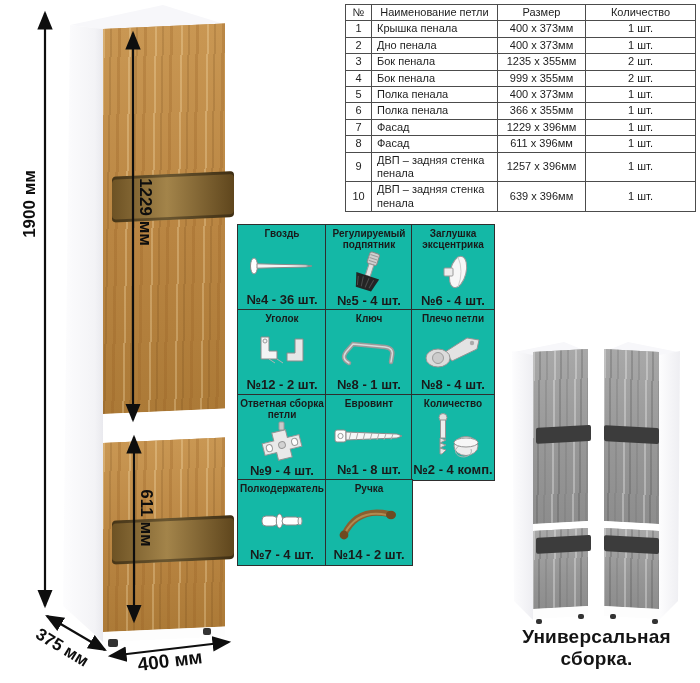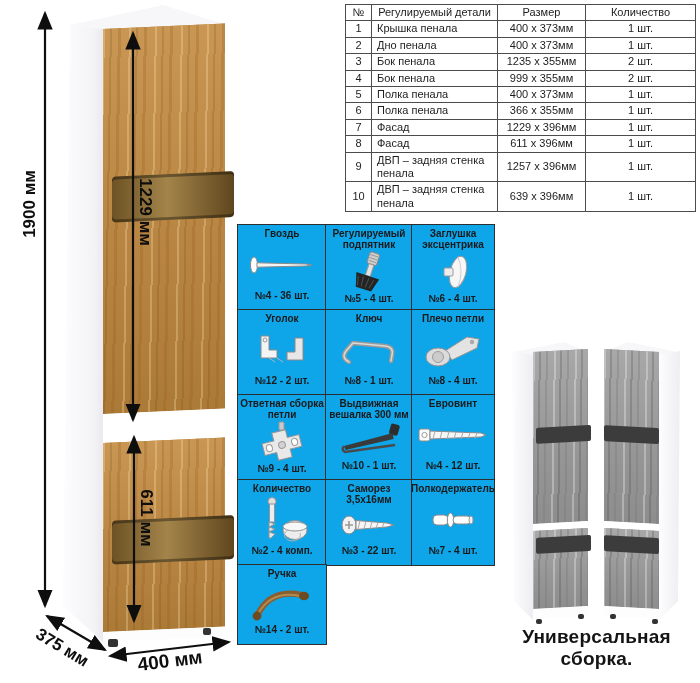--- a/index.html
+++ b/index.html
@@ -43,25 +43,25 @@
 
   
   table.parts{border-collapse:collapse;table-layout:fixed;background:#fff;}
   table.parts td,table.parts th{
     border:1.5px solid #4c4c4c;font-size:11px;font-weight:normal;
     padding:1px 3px;line-height:1.22;color:#1d1d1d;text-align:center;vertical-align:middle;}
   table.parts td.nm{text-align:left;padding-left:5px;}
 
   
   .hw-grid{display:grid;grid-template-columns:88px 86px 82px;grid-template-rows:85px 85px 85px 85px 79px;}
-  .hw-cell{border:1.5px solid #2e2e2e;background:#0ea5e9;display:flex;flex-direction:column;
+  .hw-cell{border:1.5px solid #2e2e2e;background:#14b8a6;display:flex;flex-direction:column;
            align-items:center;margin:-0.75px;overflow:hidden;}
   .hw-title{font-size:10px;font-weight:bold;text-align:center;line-height:1.12;padding:3px 1px 0;}
   .hw-art{flex:1;display:flex;align-items:center;justify-content:center;width:100%;}
-  .hw-count{font-size:10px;font-weight:bold;padding-bottom:9px;white-space:nowrap;}
+  .hw-count{font-size:13px;font-weight:bold;padding-bottom:3px;white-space:nowrap;}
 
   
   .mini-face{position:absolute;}
   .mini-face > div{position:absolute;left:0;width:100%;}
   .mini-side{position:absolute;background:linear-gradient(90deg,#fdfdfe,#eeeef2);}
   .mini-handle{position:absolute;width:4px;height:16px;border-radius:2px;background:#3c3c3c;}
   .caption{position:absolute;font-weight:bold;font-size:19px;color:#141414;text-align:center;letter-spacing:.2px;}
 
   svg{display:block;}
 </style>
@@ -113,21 +113,21 @@
   <table class="parts abs" style="left:345px;top:4px;width:350px;">
     <colgroup>
         <col style="width:26px">
         <col style="width:126px">
         <col style="width:88px">
         <col style="width:110px">
       </colgroup>
     <tbody>
         <tr>
       <th>№</th>
-      <th>Регулируемый детали</th>
+      <th>Наименование петли</th>
       <th>Размер</th>
       <th>Количество</th>
     </tr>
     <tr>
       <td>1</td>
           <td class="nm">Крышка пенала</td>
       <td>400 х 373мм</td>
           <td>1 шт.</td>
     </tr>
     <tr>
@@ -275,72 +275,49 @@
             <ellipse cx="19" cy="24" rx="3" ry="3.6" fill="#fff" stroke="#9a9a9a"></ellipse>
             <ellipse cx="45" cy="24" rx="3" ry="3.6" fill="#fff" stroke="#9a9a9a"></ellipse>
             <circle cx="32" cy="24" r="3.4" fill="#d2d2d2" stroke="#9a9a9a"></circle>
           </g>
           <rect x="29" y="1" width="5" height="8" rx="1" fill="#c9c9c9" stroke="#9a9a9a"></rect>
         </svg>
       </div>
       <div class="hw-count">№9 - 4 шт.</div>
     </div>
 
-    <div class="hw-cell">
-      <div class="hw-title">Выдвижная вешалка 300 мм</div>
-      <div class="hw-art">
-        <svg width="66" height="36" viewBox="0 0 66 36">
-          <rect x="54" y="2" width="9" height="11" rx="2" fill="#2d2d2d" transform="rotate(16 58 7)"></rect>
-          <path d="M57 11 L8 24 l1.5 4 48 -11 Z" fill="#3a3a3a"></path>
-          <path d="M8 24 q-3 4 1 6 l50 -7" fill="none" stroke="#4a4a4a" stroke-width="2.4"></path>
-        </svg>
-      </div>
-      <div class="hw-count">№10 - 1 шт.</div>
-    </div>
 
     <div class="hw-cell">
       <div class="hw-title">Евровинт</div>
       <div class="hw-art">
         <svg width="72" height="30" viewBox="0 0 72 30">
           <rect x="2" y="9" width="11" height="12" rx="2" fill="#fdfdfd" stroke="#8a8a8a"></rect>
           <circle cx="7.5" cy="15" r="2.6" fill="none" stroke="#9a9a9a"></circle>
           <path d="M13 11 L64 13 69 15 64 17 13 19 Z" fill="#f6f6f6" stroke="#8a8a8a"></path>
           <path d="M18 11 l-2 8 M25 11.3 l-2 7.7 M32 11.6 l-2 7.4 M39 12 l-2 7 M46 12.3 l-2 6.7 M53 12.6 l-2 6.2 M60 13 l-2 5.6" stroke="#aaa"></path>
         </svg>
       </div>
-      <div class="hw-count">№4 - 12 шт.</div>
+      <div class="hw-count">№1 - 8 шт.</div>
     </div>
 
     <div class="hw-cell">
       <div class="hw-title">Количество</div>
       <div class="hw-art">
         <svg width="60" height="46" viewBox="0 0 60 46">
           <circle cx="20" cy="4.5" r="4" fill="#e0e0e0" stroke="#949494"></circle>
           <rect x="17.5" y="7" width="5" height="18" fill="#ededed" stroke="#949494"></rect>
           <path d="M17 25 l6 2 -6 3 6 2 -6 3 6 2 -4 4 h-2 Z" fill="#e5e5e5" stroke="#949494"></path>
           <ellipse cx="43" cy="33" rx="12" ry="9.5" fill="#ededed" stroke="#949494"></ellipse>
           <ellipse cx="43" cy="29.5" rx="12" ry="4.5" fill="#f7f7f7" stroke="#949494"></ellipse>
           <path d="M36 33 a8 6 0 1 0 12 3" fill="none" stroke="#b0b0b0"></path>
         </svg>
       </div>
       <div class="hw-count">№2 - 4 комп.</div>
     </div>
 
-    <div class="hw-cell">
-      <div class="hw-title">Саморез 3,5х16мм</div>
-      <div class="hw-art">
-        <svg width="60" height="34" viewBox="0 0 60 34">
-          <ellipse cx="10" cy="17" rx="7" ry="9" fill="#f2f2f2" stroke="#8a8a8a"></ellipse>
-          <path d="M6 17 h8 M10 13 v8" stroke="#9a9a9a" stroke-width="1.6"></path>
-          <path d="M17 12.5 L48 15 55 17 48 19 17 21.5 Z" fill="#f6f6f6" stroke="#8a8a8a"></path>
-          <path d="M21 12.8 l-2 8.4 M27 13.3 l-2 7.6 M33 13.8 l-2 7 M39 14.3 l-2 6.2 M45 14.8 l-2 5.4" stroke="#aaa"></path>
-        </svg>
-      </div>
-      <div class="hw-count">№3 - 22 шт.</div>
-    </div>
 
     <div class="hw-cell">
       <div class="hw-title">Полкодержатель</div>
       <div class="hw-art">
         <svg width="56" height="26" viewBox="0 0 56 26">
           <rect x="8" y="8" width="15" height="10" rx="4" fill="#fff" stroke="#8a8a8a"></rect>
           <ellipse cx="25.5" cy="13" rx="3.2" ry="7" fill="#fff" stroke="#8a8a8a"></ellipse>
           <rect x="28" y="9" width="18" height="8" rx="4" fill="#fff" stroke="#8a8a8a"></rect>
           <ellipse cx="46" cy="13" rx="2" ry="4" fill="#f1f1f1" stroke="#9a9a9a"></ellipse>
         </svg>

